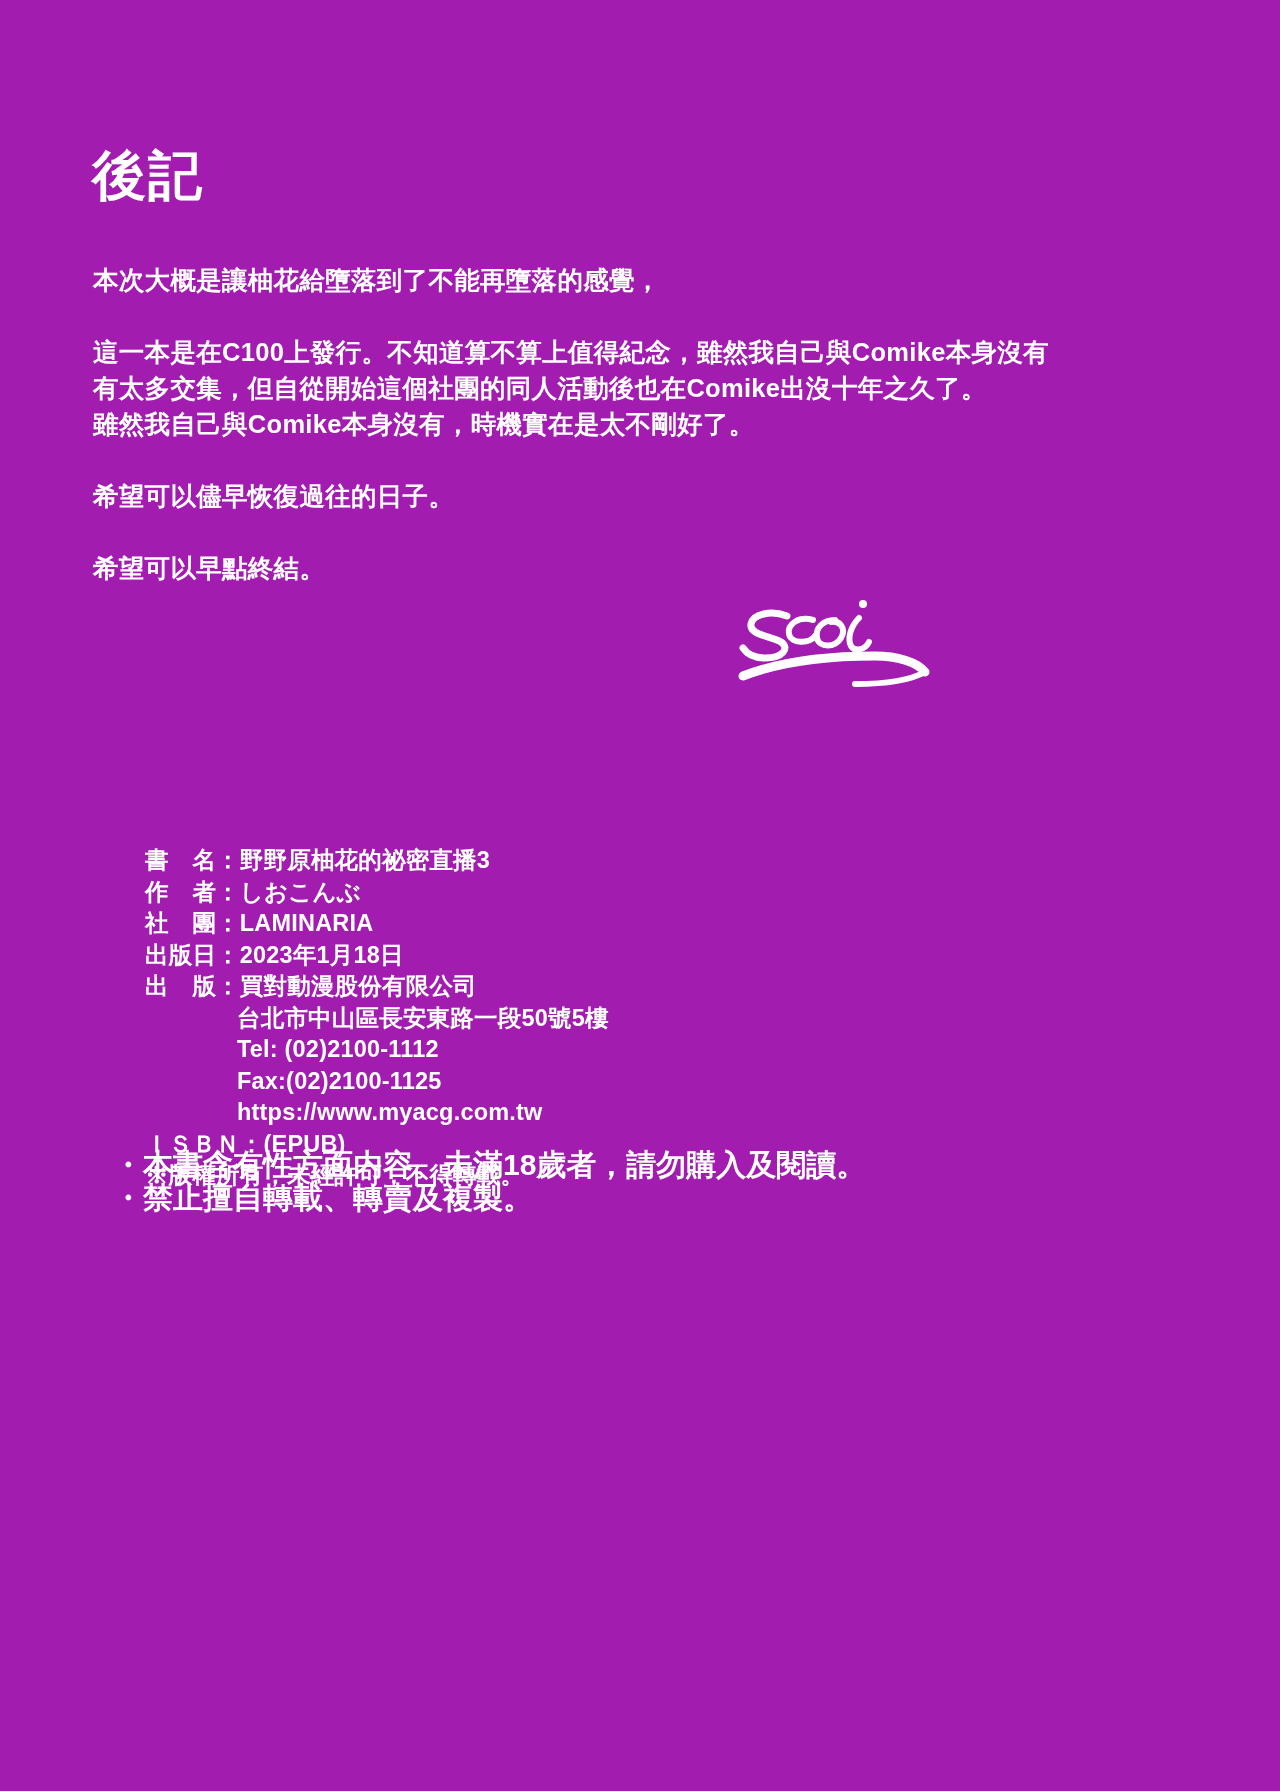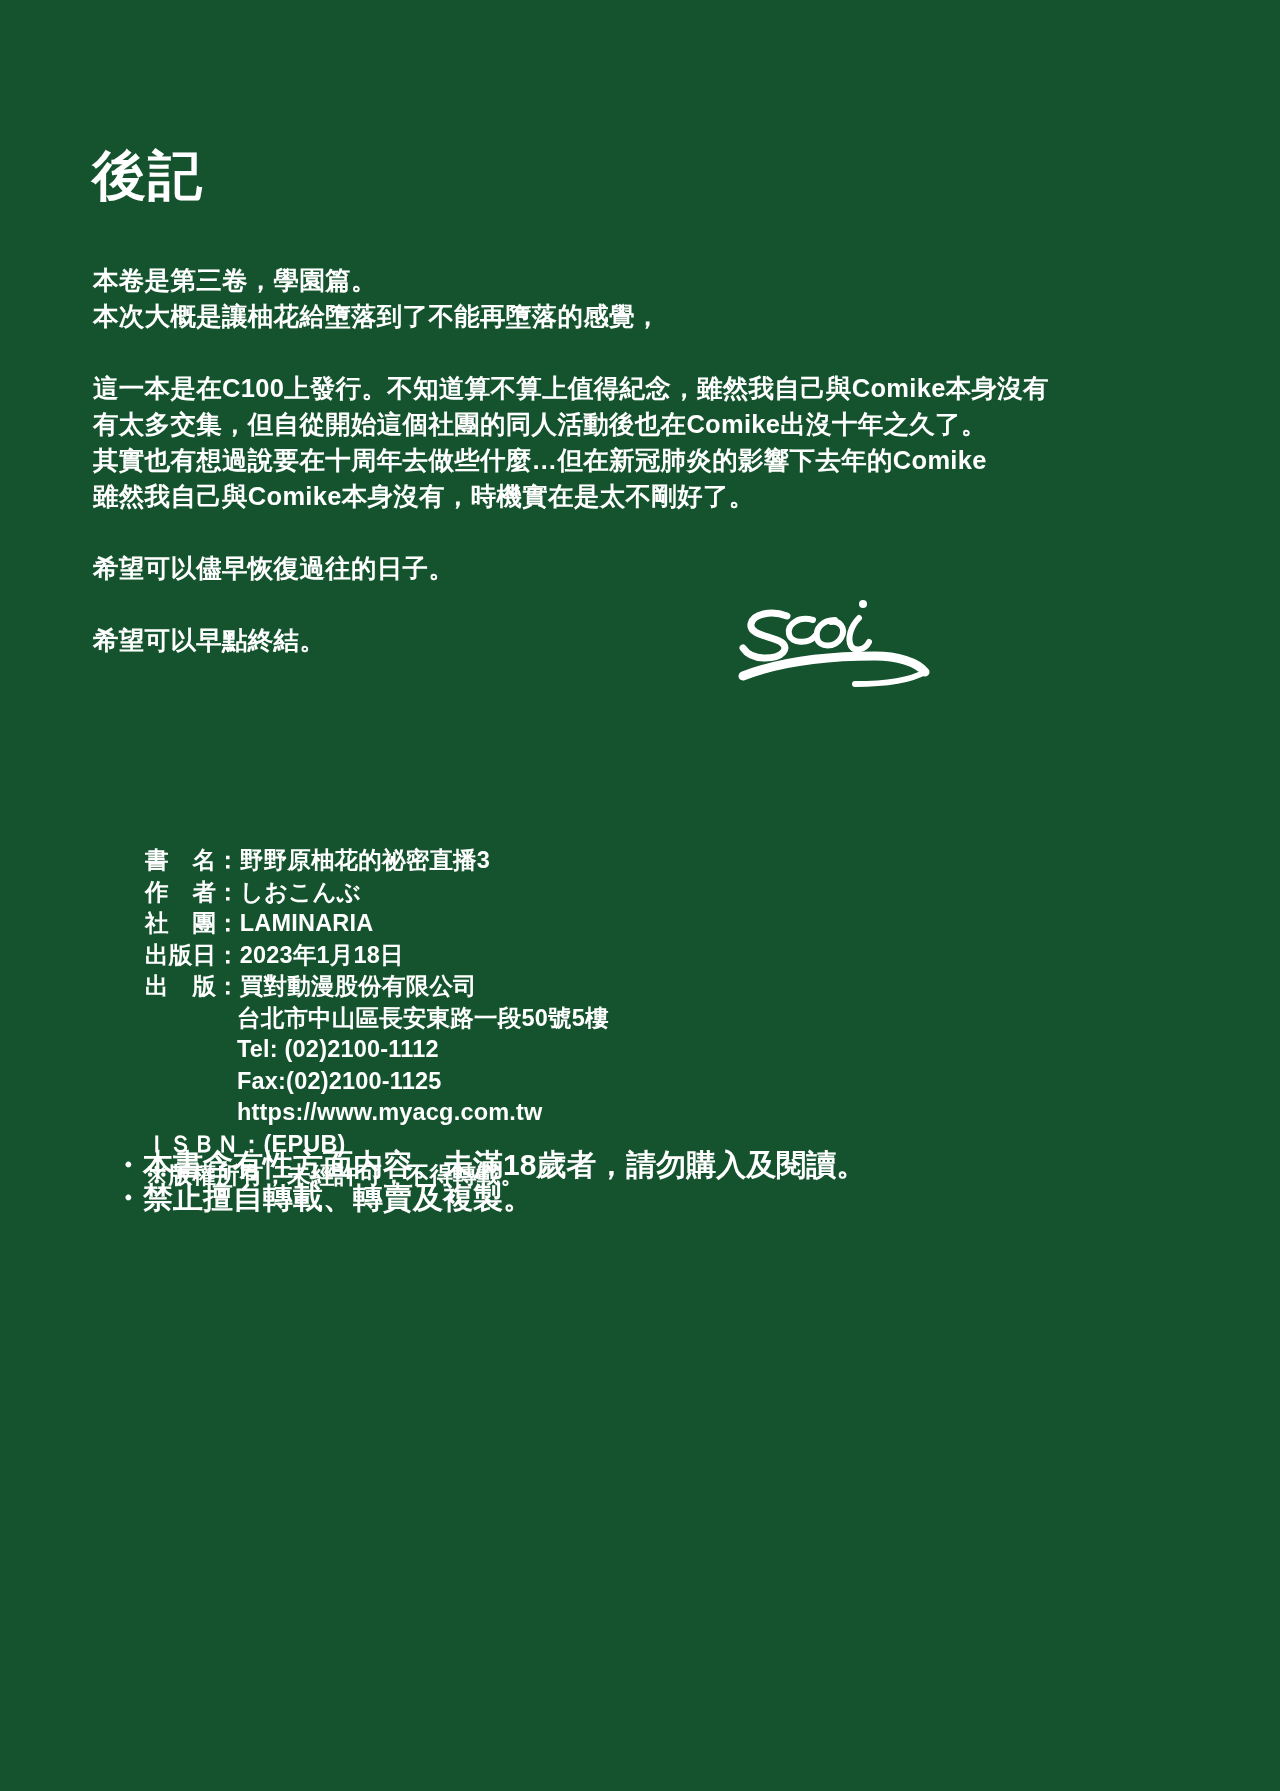--- a/index.html
+++ b/index.html
@@ -11,21 +11,21 @@
     width: 1280px;
     height: 1791px;
     position: relative;
     font-family: "Liberation Sans", sans-serif;
     color: #ffffff;
     overflow: hidden;
   }
   .page {
     position: absolute;
     inset: 0;
-    background: #14532d;
+    background: #a21caf;
   }
 
   
   .afterword-title {
     position: absolute;
     left: 92px;
     top: 148px;
     font-size: 54px;
     font-weight: bold;
     letter-spacing: 2px;
@@ -97,26 +97,24 @@
   .notes .row { display: block; }
 </style>
 </head>
 <body>
 
 <div class="page">
 
   <div class="afterword-title">後記</div>
 
   <div class="afterword-body">
-      <p>本卷是第三卷，學園篇。</p>
       <p>本次大概是讓柚花給墮落到了不能再墮落的感覺，</p>
       <p class="gap"></p>
       <p>這一本是在C100上發行。不知道算不算上值得紀念，雖然我自己與Comike本身沒有</p>
       <p>有太多交集，但自從開始這個社團的同人活動後也在Comike出沒十年之久了。</p>
-      <p>其實也有想過說要在十周年去做些什麼…但在新冠肺炎的影響下去年的Comike</p>
       <p>雖然我自己與Comike本身沒有，時機實在是太不剛好了。</p>
       <p class="gap"></p>
       <p>希望可以儘早恢復過往的日子。</p>
       <p class="gap"></p>
       <p>希望可以早點終結。</p>
     </div>
 
   <div class="signature">
     <svg width="200" height="120" viewBox="0 0 200 120" xmlns="http://www.w3.org/2000/svg">
       <g fill="none" stroke="#ffffff" stroke-linecap="round" stroke-linejoin="round">

